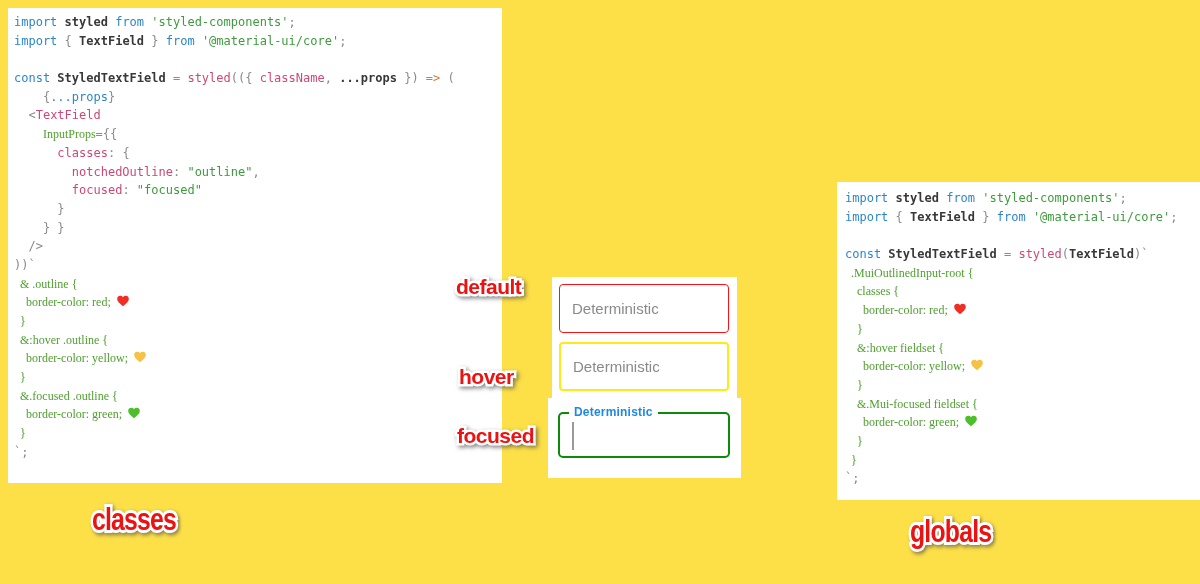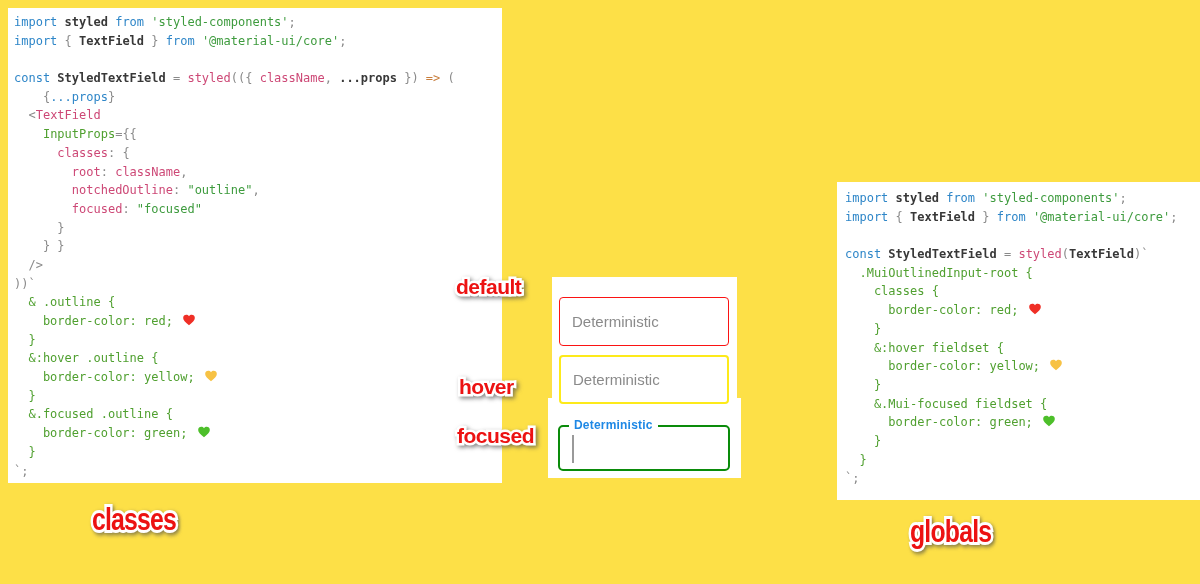--- a/index.html
+++ b/index.html
@@ -9,32 +9,32 @@
   
   .code-block{position:absolute;background:#ffffff;overflow:hidden;
               font-family:"DejaVu Sans Mono",monospace;font-size:12px;}
   .code-left{left:8px;top:8px;width:488px;height:470px;padding:5px 0 0 6px;}
   .code-right{left:837px;top:182px;width:360px;height:311px;padding:7px 0 0 8px;}
   .code-line{height:18.7px;line-height:18.7px;white-space:pre;}
   .tok-kw{color:#2e86c8;}
   .tok-id{color:#383838;font-weight:700;}
   .tok-pink{color:#cd4876;}
   .tok-str{color:#3e9b3e;}
-  .tok-css{color:#50a030;}
+  .tok-css{color:#50a030;font-family:Liberation Serif, serif;}
   .tok-gray{color:#8a8a8a;}
   .tok-orange{color:#c87e3d;}
   .tok-plain{color:#444444;}
   .heart-icon{vertical-align:-1px;margin-left:2px;}
 
   
   .demo-panel{position:absolute;background:#ffffff;}
   .panel-top{left:552px;top:277px;width:185px;height:121px;}
   .panel-bottom{left:548px;top:398px;width:193px;height:80px;}
 
-  .tf{position:absolute;background:#fff;border-radius:4px;box-sizing:border-box;margin-top:13px;}
+  .tf{position:absolute;background:#fff;border-radius:4px;box-sizing:border-box;}
   .tf-default{left:559px;top:284px;width:170px;height:49px;border:1.5px solid #fb1313;}
   .tf-hover{left:559px;top:342px;width:170px;height:49px;border:2px solid #fdea1a;}
   .tf-focused{left:558px;top:412px;width:172px;height:46px;border:2px solid #0a8b0a;border-radius:5px;}
   .tf input{position:absolute;left:0;top:0;width:100%;height:100%;border:none;outline:none;
             background:transparent;padding:0 0 0 12px;box-sizing:border-box;
             font-family:"Liberation Sans",sans-serif;font-size:15px;color:#333;}
   .tf input::placeholder{color:#8a8a8a;opacity:1;}
   .tf-label{position:absolute;top:-9px;left:9px;background:#ffffff;padding:0 5px;
             font-size:12px;font-weight:700;color:#1e88e5;letter-spacing:.2px;white-space:nowrap;}
   .tf-caret{position:absolute;left:12px;top:8px;width:2px;height:28px;background:#9a9a9a;}
@@ -56,21 +56,20 @@
 
   <div class="code-block code-left">
       <div class="code-line"><span class="tok-kw">import</span><span class="tok-id"> styled</span><span class="tok-kw"> from</span><span class="tok-str"> 'styled-components'</span><span class="tok-gray">;</span></div>
       <div class="code-line"><span class="tok-kw">import</span><span class="tok-gray"> { </span><span class="tok-id">TextField</span><span class="tok-gray"> } </span><span class="tok-kw">from</span><span class="tok-str"> '@material-ui/core'</span><span class="tok-gray">;</span></div>
       <div class="code-line">&nbsp;</div>
       <div class="code-line"><span class="tok-kw">const</span><span class="tok-id"> StyledTextField</span><span class="tok-gray"> = </span><span class="tok-pink">styled</span><span class="tok-gray">(({ </span><span class="tok-pink">className</span><span class="tok-gray">, </span><span class="tok-id">...props</span><span class="tok-gray"> }) </span><span class="tok-orange">=&gt;</span><span class="tok-gray"> (</span></div>
       <div class="code-line"><span class="tok-gray">    {</span><span class="tok-kw">...props</span><span class="tok-gray">}</span></div>
       <div class="code-line"><span class="tok-gray">  &lt;</span><span class="tok-pink">TextField</span></div>
       <div class="code-line"><span class="tok-plain">    </span><span class="tok-css">InputProps</span><span class="tok-gray">={{</span></div>
       <div class="code-line"><span class="tok-plain">      </span><span class="tok-pink">classes</span><span class="tok-gray">: {</span></div>
-      <div class="code-line"><span class="tok-plain">        </span><span class="tok-pink">root</span><span class="tok-gray">: </span><span class="tok-pink">className</span><span class="tok-gray">,</span></div>
       <div class="code-line"><span class="tok-plain">        </span><span class="tok-pink">notchedOutline</span><span class="tok-gray">: </span><span class="tok-str">"outline"</span><span class="tok-gray">,</span></div>
       <div class="code-line"><span class="tok-plain">        </span><span class="tok-pink">focused</span><span class="tok-gray">: </span><span class="tok-str">"focused"</span></div>
       <div class="code-line"><span class="tok-gray">      }</span></div>
       <div class="code-line"><span class="tok-gray">    } }</span></div>
       <div class="code-line"><span class="tok-gray">  /&gt;</span></div>
       <div class="code-line"><span class="tok-gray">))`</span></div>
       <div class="code-line"><span class="tok-css">  &amp; .outline {</span></div>
       <div class="code-line"><span class="tok-css">    border-color: red; </span><svg width="14" height="13" viewBox="0 0 24 22" class="heart-icon">
           <path d="M12 20.7C6.2 16.2 2 12.6 2 8.3 2 5.2 4.4 3 7.3 3c1.8 0 3.5.9 4.7 2.4C13.2 3.9 14.9 3 16.7 3 19.6 3 22 5.2 22 8.3c0 4.3-4.2 7.9-10 12.4z" fill="#ef2f26"></path>
         </svg></div>
@@ -124,18 +123,18 @@
     <input type="text" placeholder="Deterministic" style="">
   </div>
 
   <div class="tf tf-focused">
     <span class="tf-label">Deterministic</span>
     <input type="text" style="">
     <div class="tf-caret"></div>
   </div>
 
   <div class="sticker sticker-small" style="left:456px;top:275px;" data-text="default">default</div>
-  <div class="sticker sticker-small" style="left:459px;top:375px;" data-text="hover">hover</div>
+  <div class="sticker sticker-small" style="left:459px;top:365px;" data-text="hover">hover</div>
   <div class="sticker sticker-small" style="left:457px;top:424px;" data-text="focused">focused</div>
   <div class="sticker sticker-big" style="left:92px;top:502px;" data-text="classes">classes</div>
   <div class="sticker sticker-big" style="left:910px;top:514px;" data-text="globals">globals</div>
 
 </div>
 
 </body></html>

